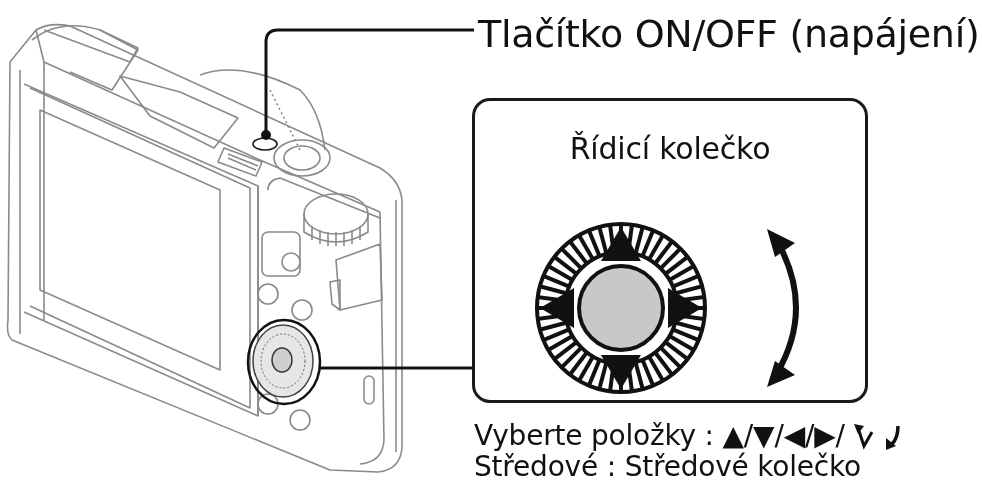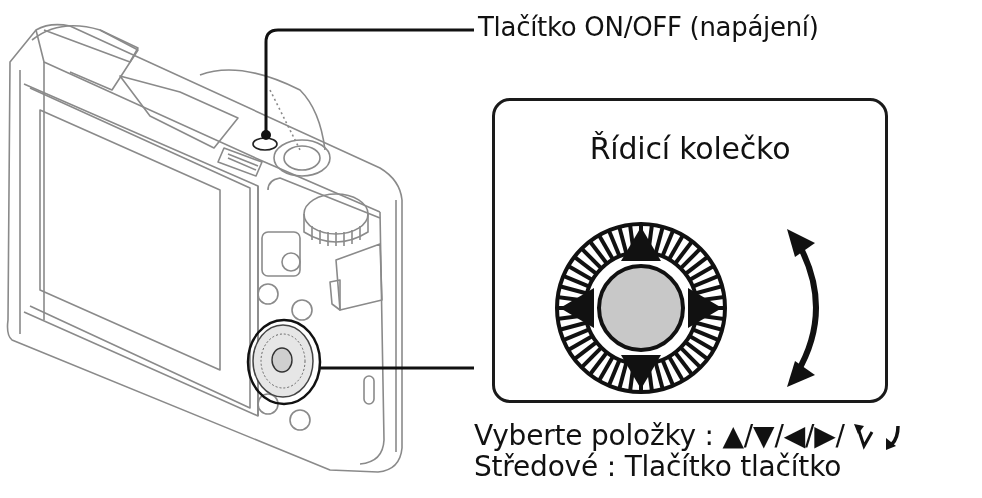--- a/index.html
+++ b/index.html
@@ -1,23 +1,23 @@
 <!DOCTYPE html>
 <html><head>
   <meta charset="utf-8">
   <style>
     html, body { margin: 0; padding: 0; background: #ffffff; }
     body { width: 982px; height: 498px; position: relative; overflow: hidden;
            font-family: "DejaVu Sans", "Liberation Sans", sans-serif; color: #111; }
     .abs { position: absolute; }
     #camera { left: 0; top: 0; }
     #leaders { left: 0; top: 0; }
-    .label-power { left: 478px; top: 12px; font-size: 26px; letter-spacing: -0.3px; white-space: nowrap; }
+    .label-power { left: 478px; top: 12px; font-size: 38px; letter-spacing: -0.3px; white-space: nowrap; }
     .callout-box { left: 472px; top: 98px; width: 396px; height: 305px;
-                   border: 3px solid #1a1a1a; border-radius: 18px; box-sizing: border-box; margin-left: 20px; }
+                   border: 3px solid #1a1a1a; border-radius: 18px; box-sizing: border-box; }
     .callout-title { left: 0; right: 0; top: 30px; text-align: center; font-size: 30px; letter-spacing: -0.2px; }
     #dialsvg { left: 48px; top: 110px; }
     .instructions { left: 474px; top: 420px; font-size: 28px; line-height: 31px; letter-spacing: -0.2px; white-space: nowrap; }
     .instructions .line { display: block; }
     .glyph { display: inline-block; vertical-align: middle; }
   </style>
 </head>
 <body>
 
 <svg id="camera" class="abs" width="470" height="498" viewBox="0 0 470 498">
@@ -171,15 +171,15 @@
     <svg class="glyph" width="22" height="26" viewBox="0 0 22 26">
       <path d="M4 4 L10 22 L18 8" fill="none" stroke="#111" stroke-width="3"></path>
       <polygon points="0,0 10,2 4,10" fill="#111"></polygon>
     </svg>
     <svg class="glyph" width="18" height="26" viewBox="0 0 18 26">
       <path d="M14 2 Q14 14 8 20" fill="none" stroke="#111" stroke-width="3.5"></path>
       <polygon points="2,14 12,22 2,26" fill="#111"></polygon>
     </svg>
   </span>
   <span class="line">
-    <span>Středové</span><span> : </span><span>Tlačítko tlačítko</span>
+    <span>Středové</span><span> : </span><span>Středové kolečko</span>
   </span>
 </div>
 
 </body></html>

